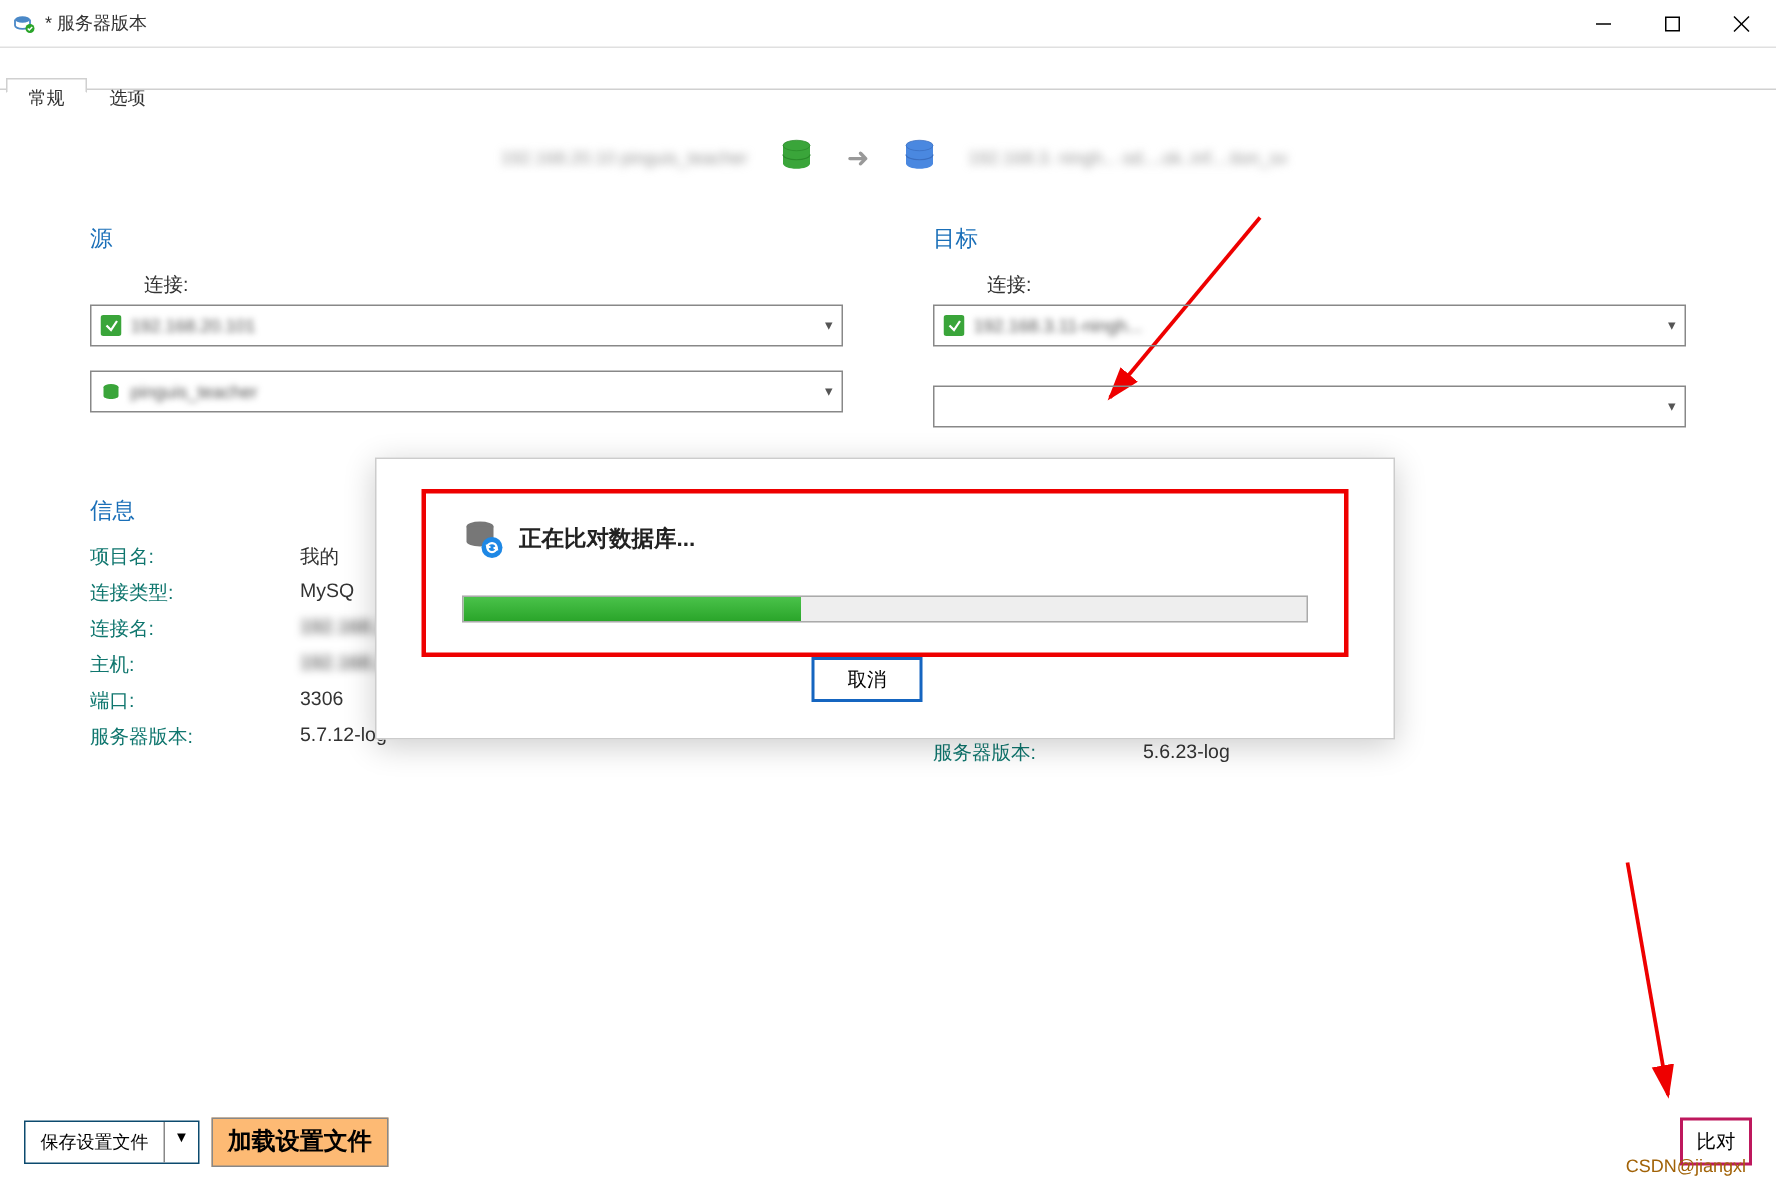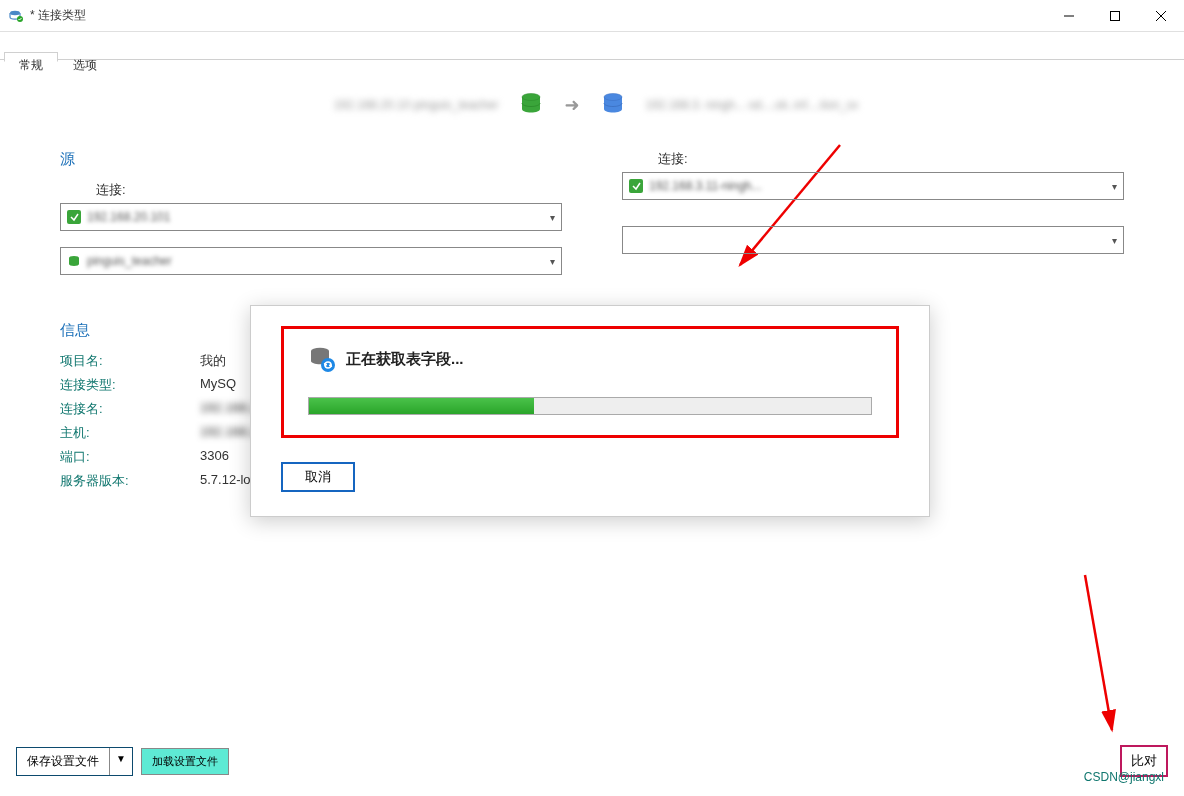--- a/index.html
+++ b/index.html
@@ -40,53 +40,53 @@
 .info-section { padding: 0 60px; margin-top: 30px; display: flex; gap: 60px; justify-content: space-between; }
 .info-col { flex: 1; }
 .info-title { color: #1a6fb8; font-size: 15px; margin-bottom: 12px; }
 .info-row { display: flex; margin-bottom: 6px; font-size: 13px; }
 .info-row .lbl { width: 140px; color: #0f766e; }
 .info-row .val { color: #333; }
 .info-row .val.blur { filter: blur(3px); }
 
 
 .bottom-bar { position: absolute; bottom: 15px; left: 0; right: 0; height: 40px; display: flex; align-items: center; padding: 0 16px; }
-.btn { border: 1px solid #888; background: #5eead4; padding: 5px 10px; font-size: 11px; display: inline-flex; align-items: center; }
+.btn { border: 1px solid #888; background: #fdba74; padding: 5px 10px; font-size: 16px; display: inline-flex; align-items: center; font-weight: bold; }
 .btn-split { border: 1px solid #0c4a6e; display: inline-flex; margin-right: 8px; }
 .btn-split .main-b { padding: 5px 10px; border-right: 1px solid #888; font-size: 12px; }
 .btn-split .drop-b { padding: 5px 6px; font-size: 10px; }
 .compare-btn { border: 2px solid #be185d; padding: 5px 9px; font-size: 13px; position: absolute; right: 16px; }
 
 
 .modal-backdrop { position: absolute; left: 250px; top: 305px; width: 680px; background: #fff; border: 1px solid #ccc; box-shadow: 0 4px 20px rgba(0,0,0,0.2); padding: 20px 30px 24px 30px; }
 .modal-highlight { border: 3px solid #e00; padding: 16px 24px 12px 24px; }
 .modal-header { display: flex; align-items: center; margin-bottom: 24px; }
 .modal-header .m-icon { width: 28px; height: 28px; margin-right: 10px; }
 .modal-header .m-title { font-size: 15px; font-weight: bold; color: #222; }
 .progress-track { width: 100%; height: 18px; border: 1px solid #aaa; background: #eee; margin-bottom: 8px; overflow: hidden; }
 .progress-fill { height: 100%; background: linear-gradient(to bottom, #4ac24a, #2aa52a); width: 40%; }
 .progress-status { font-size: 12px; color: #333; }
-.modal-footer { display: flex; justify-content: flex-start; margin-top: 24px; padding-right: 24px; }
+.modal-footer { display: flex; justify-content: center; margin-top: 0; padding-right: 24px; }
 .cancel-btn { border: 2px solid #1565c0; padding: 4px 22px; font-size: 13px; background: #fff; }
 
-.watermark { position: absolute; right: 20px; bottom: 12px; color: #0f766e; font-size: 12px; }
+.watermark { position: absolute; right: 20px; bottom: 12px; color: #a16207; font-size: 12px; }
 </style>
 </head>
 <body>
 
 <div class="titlebar">
   <span class="app-icon">
     <svg viewBox="0 0 16 16">
         <ellipse cx="7" cy="5" rx="5" ry="2.2" fill="#4a88c7"></ellipse>
         <path d="M2 5v4c0 1.2 2.2 2.2 5 2.2s5-1 5-2.2V5" fill="none" stroke="#4a88c7" stroke-width="1.2"></path>
         <circle cx="12" cy="11" r="3" fill="#2aa52a"></circle>
         <path d="M10.5 11l1 1 2-2" stroke="#fff" stroke-width="1" fill="none"></path>
       </svg>
   </span>
-  <span class="title">* 连接类型</span>
+  <span class="title">* 服务器版本</span>
   <div class="win-controls">
     <div class="win-btn">
       <svg width="12" height="12" viewBox="0 0 12 12">
           <line x1="1" y1="6" x2="11" y2="6" stroke="#000" stroke-width="1"></line>
         </svg>
     </div>
     <div class="win-btn">
       <svg width="12" height="12" viewBox="0 0 12 12">
           <rect x="1.5" y="1.5" width="9" height="9" fill="none" stroke="#000" stroke-width="1"></rect>
         </svg>
@@ -151,20 +151,21 @@
     <div class="select-box">
       <span class="sel-icon"><svg viewBox="0 0 14 14">
             <ellipse cx="7" cy="4" rx="5" ry="2" fill="#3aa53a"></ellipse>
             <path d="M2 4v6c0 1.1 2.2 2 5 2s5-.9 5-2V4" fill="#3aa53a"></path>
           </svg></span>
       <span class="sel-text">pinguis_teacher</span>
       <span class="sel-chevron">▾</span>
     </div>
   </div>
   <div class="col">
+    <div class="section-title">目标</div>
     <div class="field-label">连接:</div>
     <div class="select-box">
       <span class="sel-icon"><svg viewBox="0 0 14 14">
             <rect width="14" height="14" rx="2" fill="#3aa53a"></rect>
             <path d="M4 7l3 3 4-6" stroke="#fff" stroke-width="1.5" fill="none"></path>
           </svg></span>
       <span class="sel-text">192.168.3.11-ningh...</span>
       <span class="sel-chevron">▾</span>
     </div>
     <div class="select-box" style="margin-top:26px;">
@@ -246,21 +247,21 @@
     <div class="modal-header">
       <span class="m-icon">
         <svg viewBox="0 0 28 28">
             <ellipse cx="12" cy="6" rx="9" ry="3.3" fill="#777"></ellipse>
             <path d="M3 6v10c0 1.8 4 3.3 9 3.3s9-1.5 9-3.3V6" fill="#777"></path>
             <circle cx="20" cy="20" r="7" fill="#1e88e5"></circle>
             <path d="M17 20a3 3 0 0 1 6 0M23 20a3 3 0 0 1-6 0" stroke="#fff" stroke-width="1.5" fill="none"></path>
             <path d="M16.5 18l.5 2 2-.5M23.5 22l-.5-2-2 .5" stroke="#fff" stroke-width="1.5" fill="none"></path>
           </svg>
       </span>
-      <span class="m-title">正在获取表字段...</span>
+      <span class="m-title">正在比对数据库...</span>
     </div>
     <div class="progress-track">
       <div class="progress-fill"></div>
     </div>
   </div>
   <div class="modal-footer">
     <div class="cancel-btn">取消</div>
   </div>
 </div>
 

